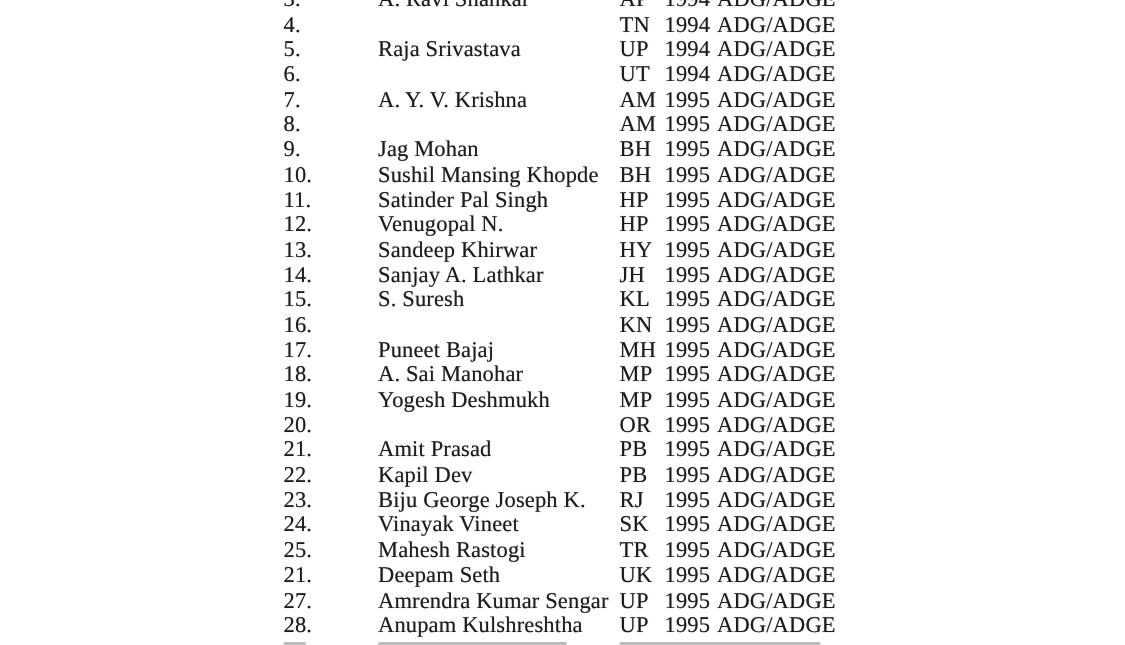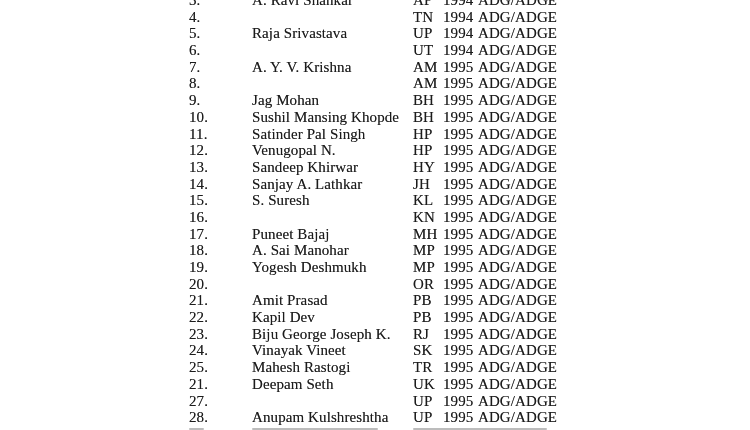--- a/index.html
+++ b/index.html
@@ -240,20 +240,21 @@
   <div class="row">
     <span class="c-no">21.</span>
     <span class="c-name">Deepam Seth</span>
     <span class="c-cadre">UK</span>
     <span class="c-year">1995</span>
     <span class="c-desig">ADG/ADGE</span>
   </div>
 
   <div class="row">
     <span class="c-no">27.</span>
+    <span class="c-name">Amrendra Kumar Sengar</span>
     <span class="c-cadre">UP</span>
     <span class="c-year">1995</span>
     <span class="c-desig">ADG/ADGE</span>
   </div>
 
   <div class="row">
     <span class="c-no">28.</span>
     <span class="c-name">Anupam Kulshreshtha</span>
     <span class="c-cadre">UP</span>
     <span class="c-year">1995</span>

